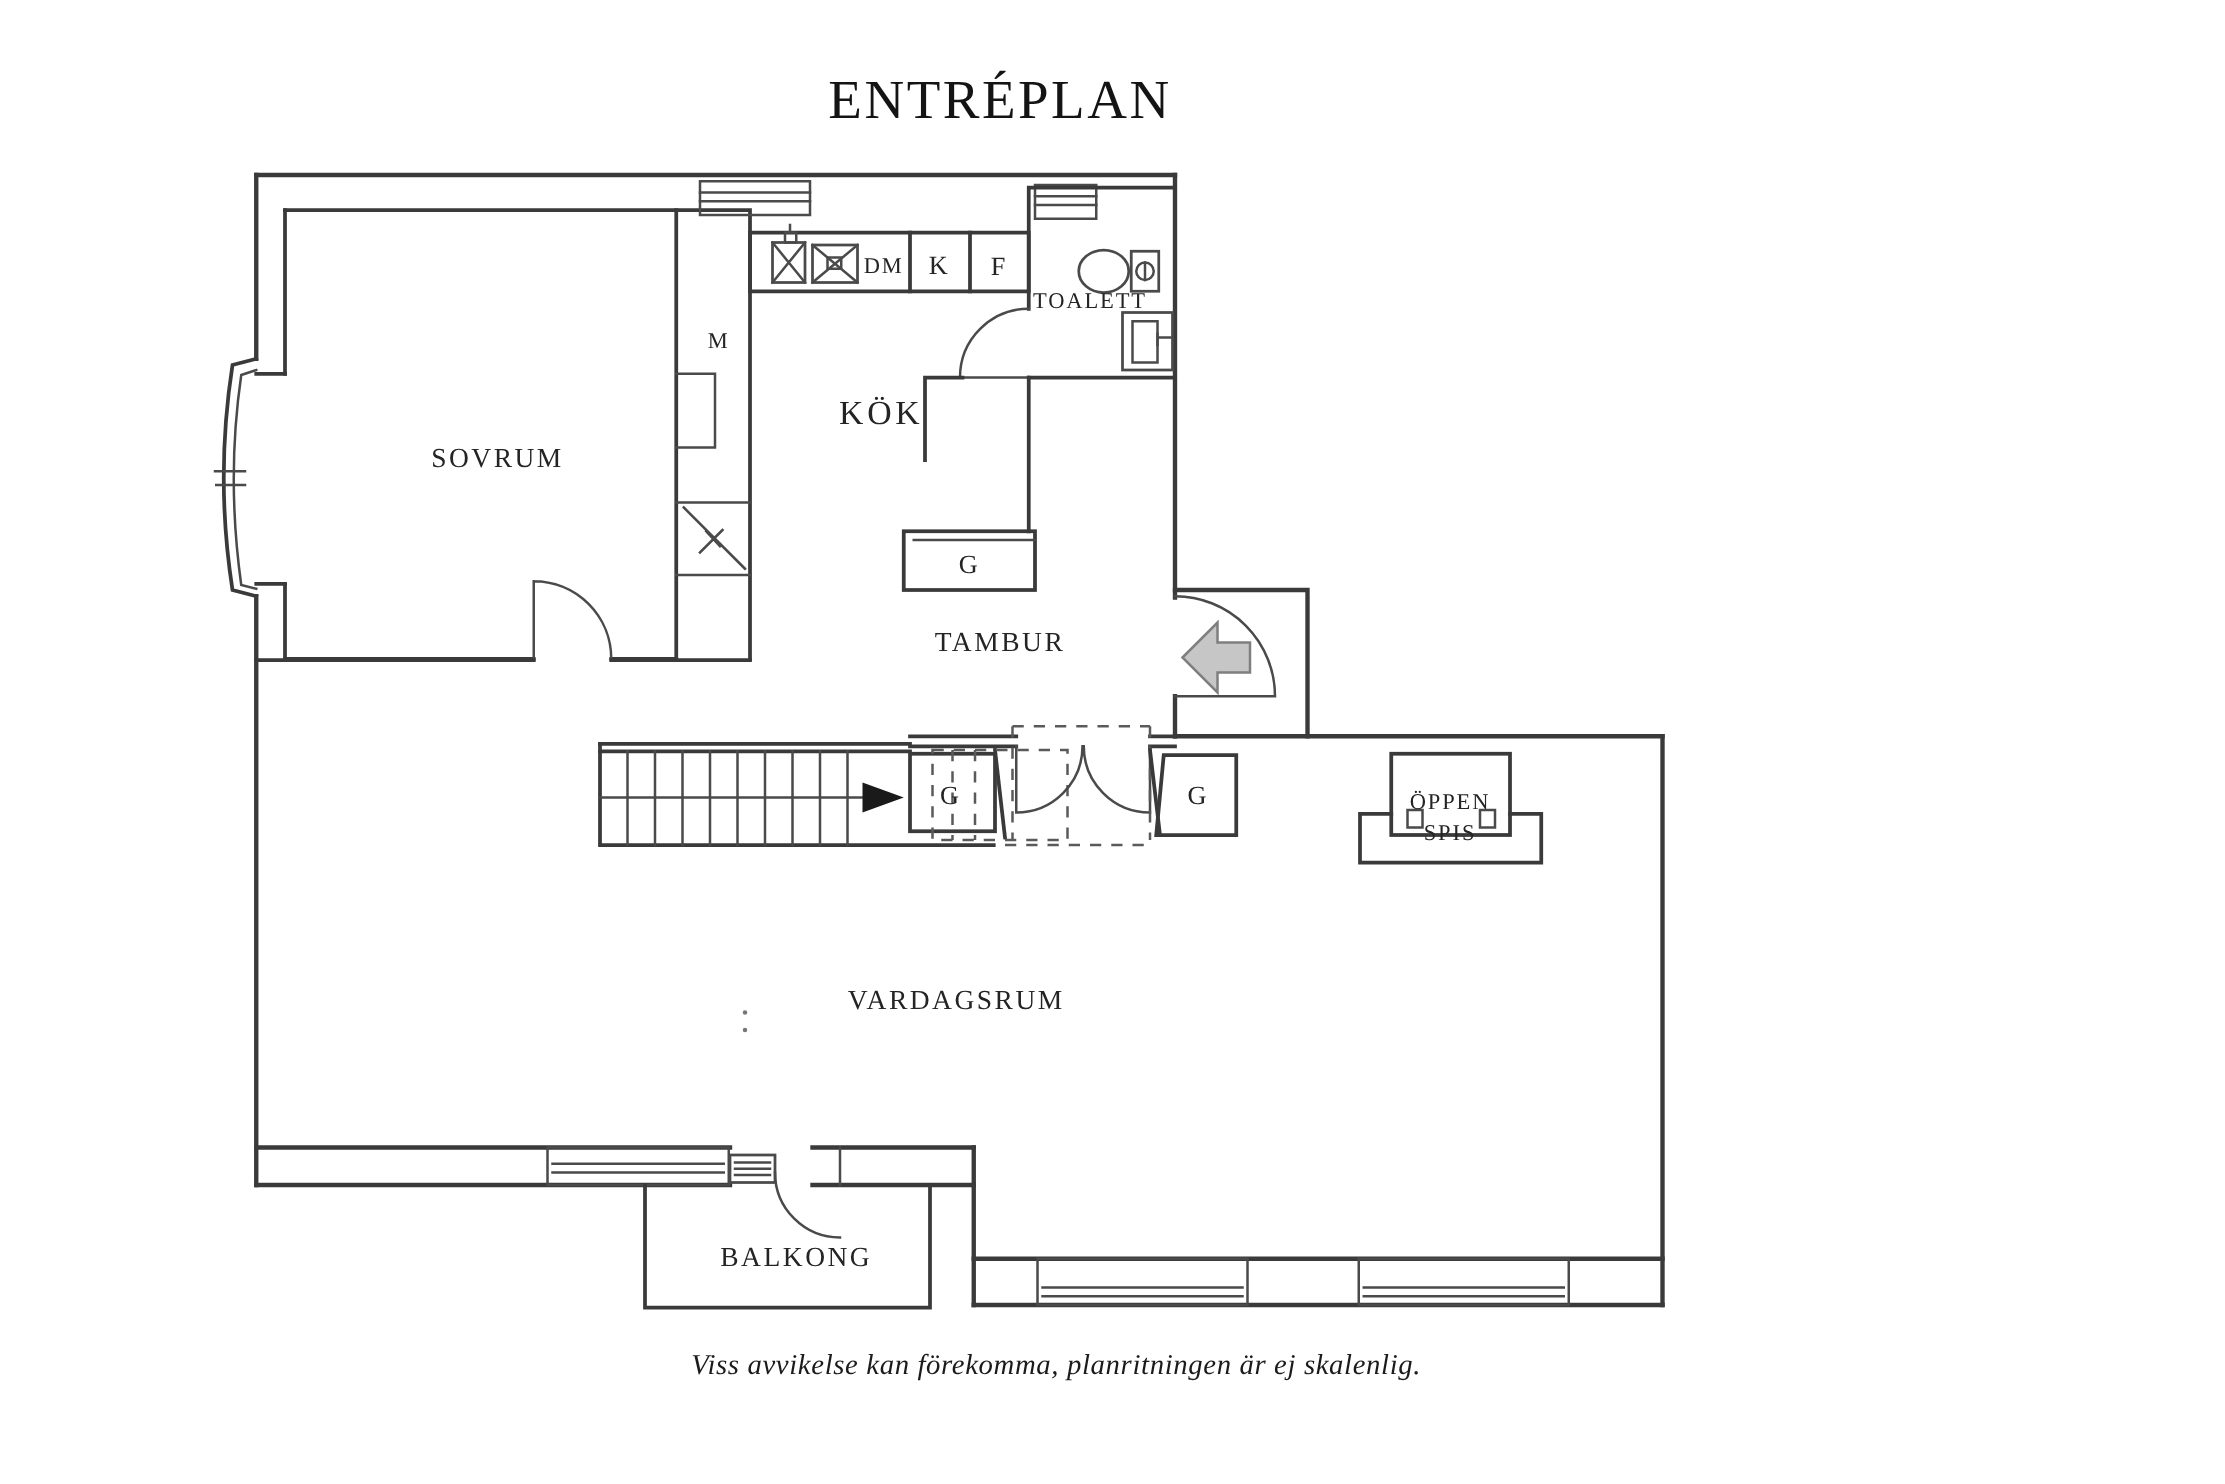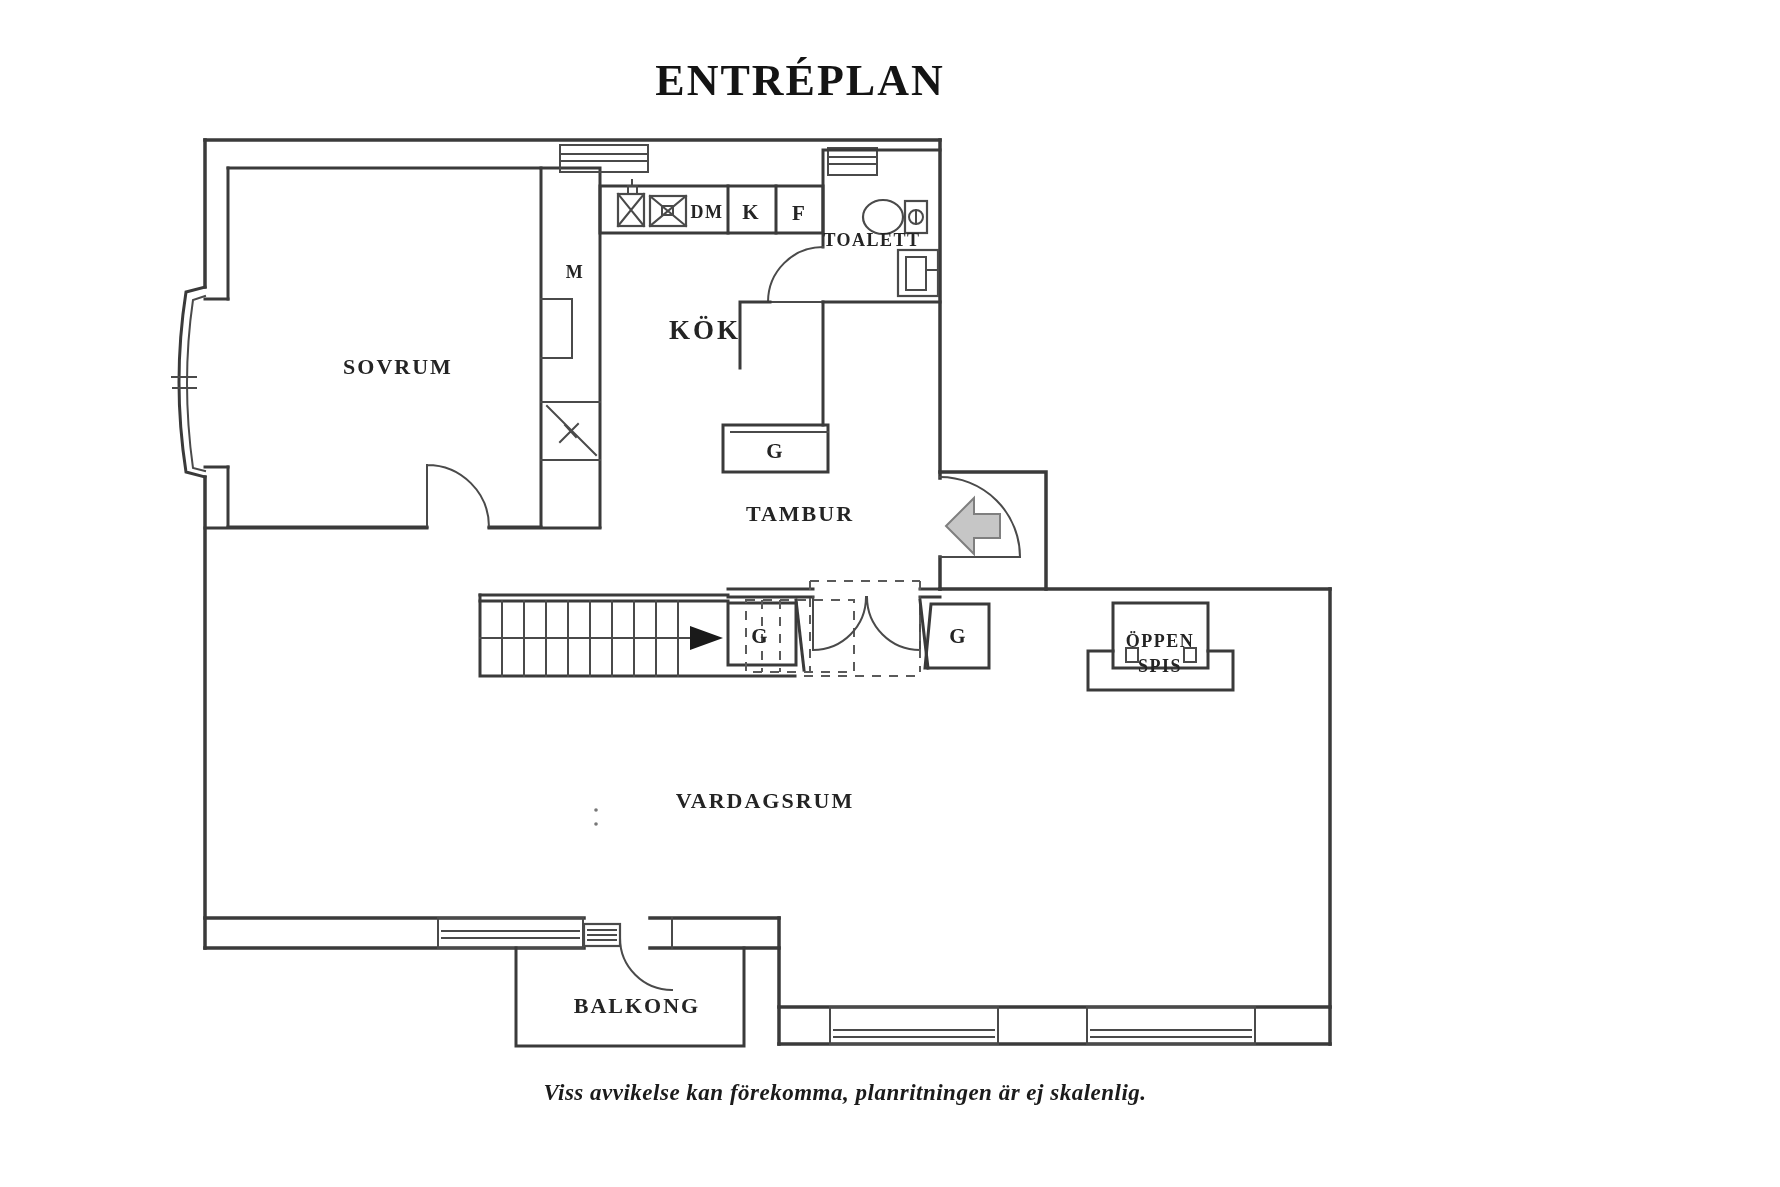--- a/index.html
+++ b/index.html
@@ -1,17 +1,17 @@
 <!DOCTYPE html>
 <html><head>
 <meta charset="utf-8">
 <style>
   html,body{margin:0;padding:0;background:#ffffff;}
   .canvas{position:relative;width:1780px;height:1187px;background:#ffffff;overflow:hidden;
-          font-family:"Liberation Serif",serif;font-weight:bold;}
+          font-family:"Liberation Serif",serif;}
   svg{position:absolute;left:0;top:0;}
   .ext{stroke:#3a3a3a;stroke-width:3.5;fill:none;stroke-linecap:square;}
   .int{stroke:#3a3a3a;stroke-width:3;fill:none;stroke-linecap:square;}
   .thin{stroke:#4a4a4a;stroke-width:2;fill:none;stroke-linecap:square;}
   .fix{stroke:#4a4a4a;stroke-width:2.2;fill:none;stroke-linecap:square;}
   .dash{stroke:#5a5a5a;stroke-width:2;fill:none;stroke-dasharray:9 8;}
   .lbl{fill:#242424;text-anchor:middle;dominant-baseline:central;
        font-family:"Liberation Serif",serif;}
   .room{font-size:22px;letter-spacing:2px;}
   .big{font-size:27px;letter-spacing:3px;}

